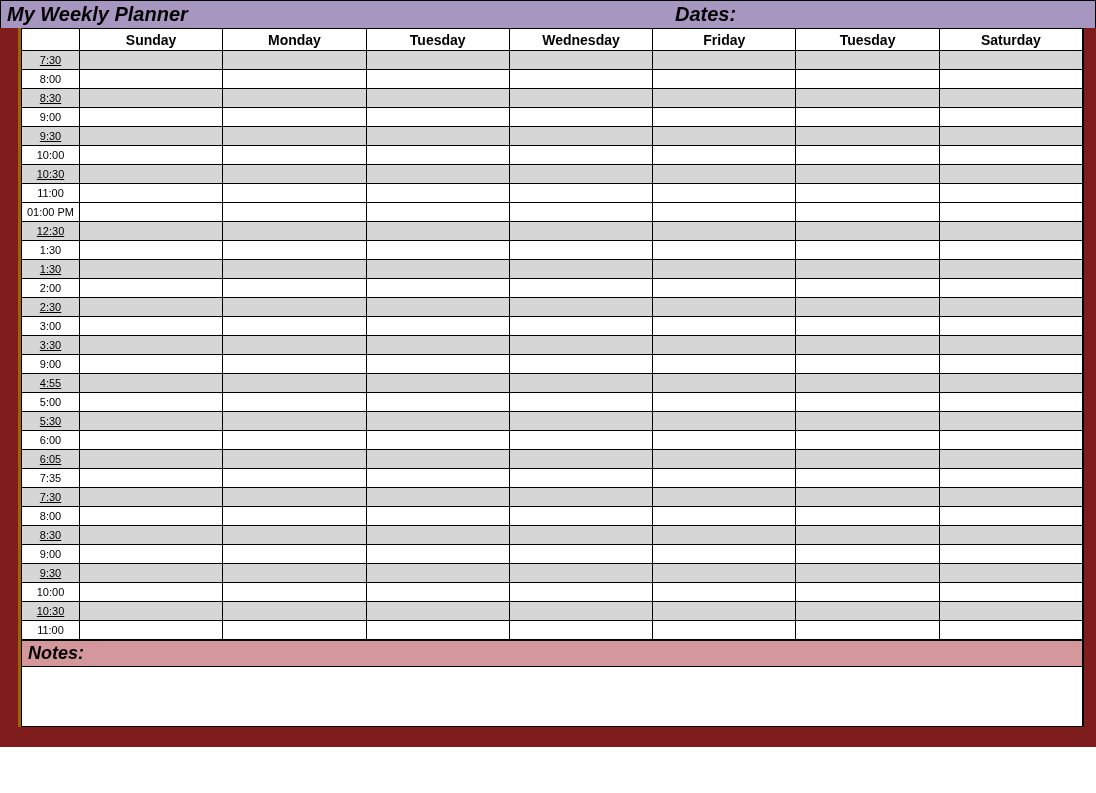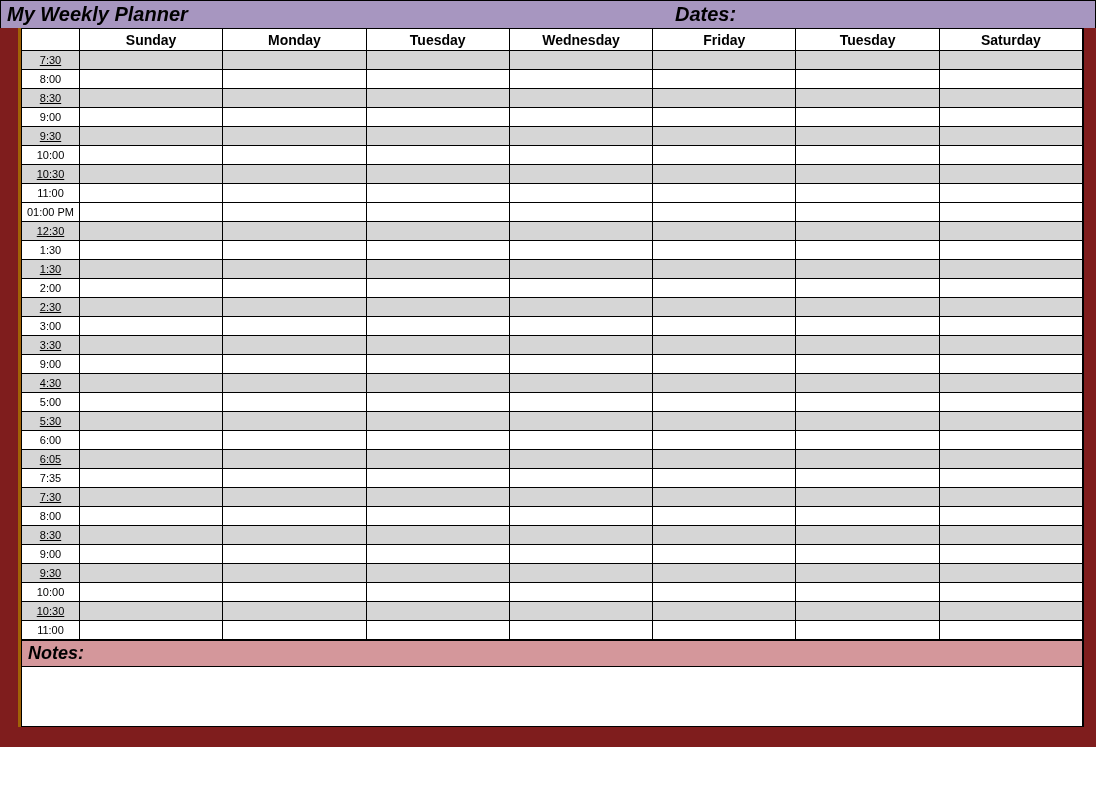--- a/index.html
+++ b/index.html
@@ -298,21 +298,21 @@
             <td class="time-cell">9:00</td>
             <td></td>
             <td></td>
             <td></td>
             <td></td>
             <td></td>
             <td></td>
             <td></td>
           </tr>
           <tr class="alt">
-            <td class="time-cell">4:30</td>
+            <td class="time-cell">4:55</td>
             <td></td>
             <td></td>
             <td></td>
             <td></td>
             <td></td>
             <td></td>
             <td></td>
           </tr>
           <tr>
             <td class="time-cell">5:00</td>

